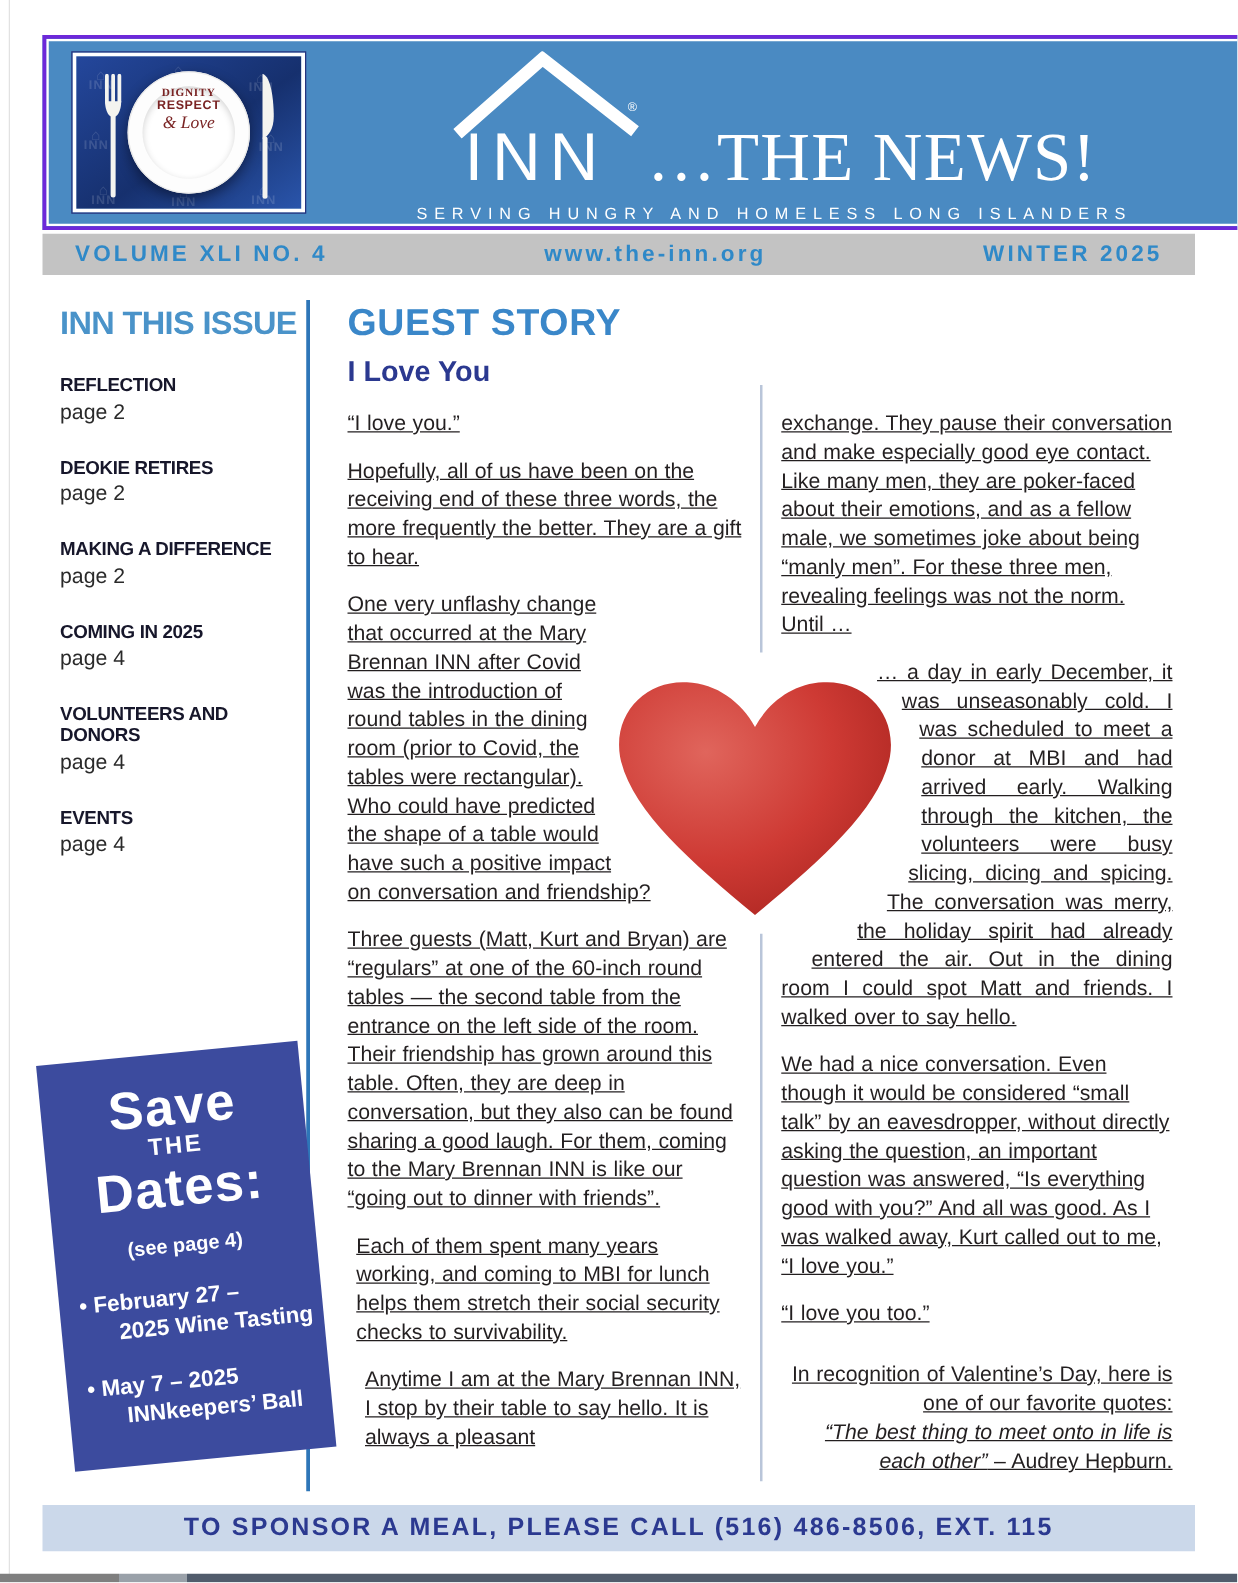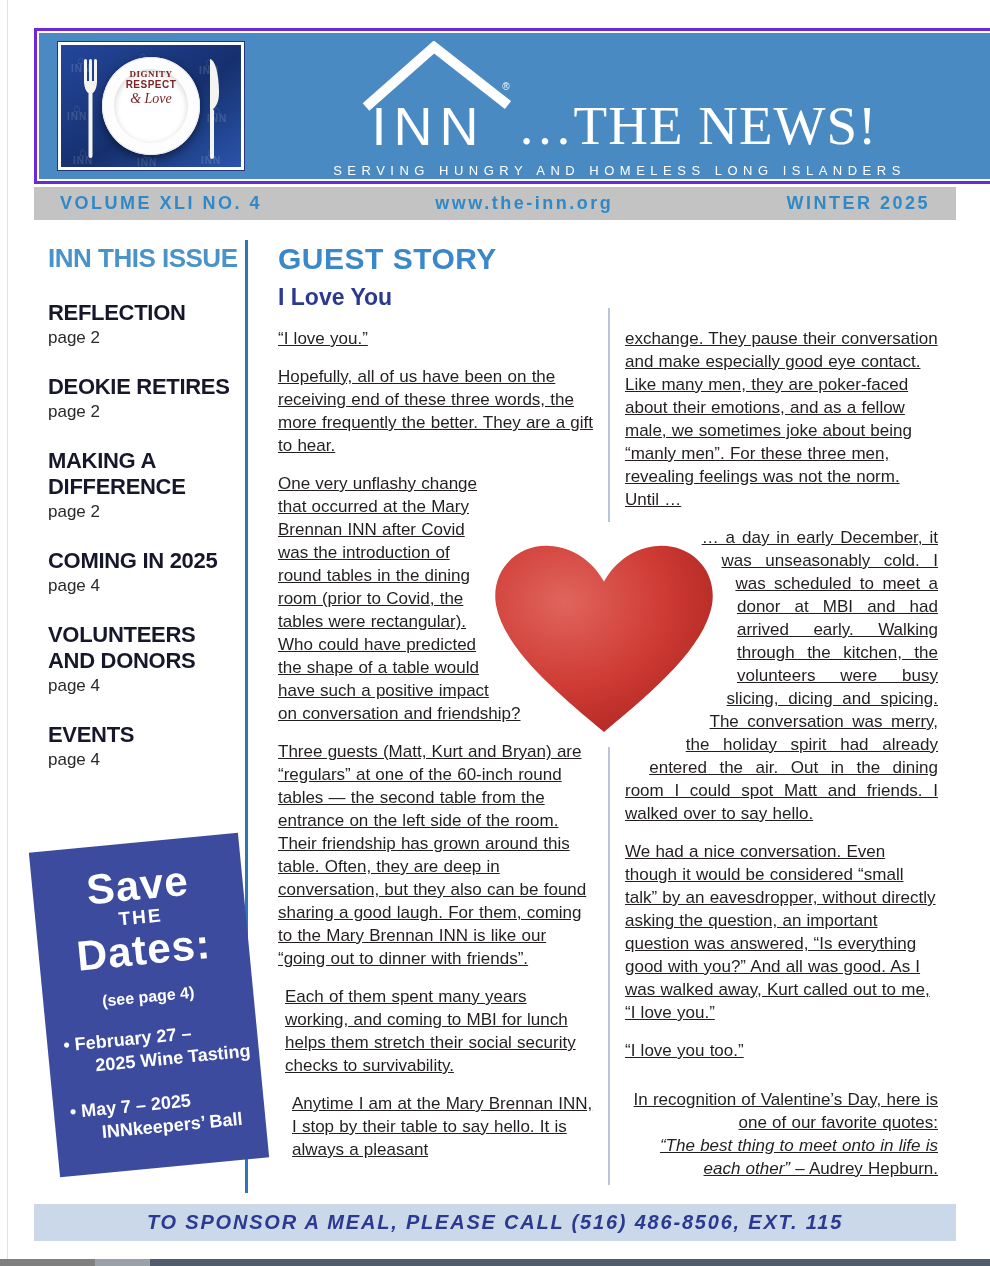--- a/index.html
+++ b/index.html
@@ -64,21 +64,21 @@
   .issue-bar {
     position: absolute; left: 34px; top: 187px; width: 922px; height: 33px;
     background: #c3c3c3; display: flex; align-items: center; justify-content: space-between;
     padding: 0 26px; font-weight: bold; font-size: 18px; letter-spacing: 2.5px; color: #2f89c8;
   }
 
   
   .sidebar { position: absolute; left: 48px; top: 243px; width: 195px; }
   .sidebar-heading { color: #4a93c9; font-size: 26px; font-weight: bold; letter-spacing: -0.5px; margin-bottom: 26px; }
   .toc-item { margin-bottom: 26px; }
-  .toc-title { color: #17172b; font-size: 22px; font-weight: bold; letter-spacing: -0.3px; line-height: 1.18; margin-top: 24px; }
+  .toc-title { color: #17172b; font-size: 15px; font-weight: bold; letter-spacing: -0.3px; line-height: 1.18; margin-top: 24px; }
   .toc-page { color: #2a2a2a; font-size: 17px; margin-top: 2px; }
 
   .sidebar-divider { position: absolute; left: 245px; top: 240px; width: 3px; height: 953px; background: #2e76b8; }
 
   
   .save-dates {
     position: absolute; left: 44px; top: 842px; width: 210px; height: 326px;
     background: #3c4b9e; transform: rotate(-5.5deg); transform-origin: 50% 50%;
     color: #fff; text-align: center; padding-top: 22px; z-index: 3;
   }
@@ -119,21 +119,21 @@
   .col-divider { position: absolute; left: 330px; width: 2px; background: #b9c5d9; }
   .col-divider.seg1 { top: 66px; height: 214px; }
   .col-divider.seg2 { top: 505px; height: 438px; }
 
   .heart { position: absolute; left: 480px; top: 534px; width: 248px; height: 206px; z-index: 2; }
 
   
   .footer-bar {
     position: absolute; left: 34px; top: 1204px; width: 922px; height: 37px;
     background: #cbd8ea; display: flex; align-items: center; justify-content: center;
-    color: #2b3990; font-weight: bold; font-size: 20px; letter-spacing: 1.8px; font-style: italic;
+    color: #2b3990; font-weight: bold; font-size: 20px; letter-spacing: 1.8px;
   }
   .bottom-strip {
     position: absolute; left: 0; top: 1259px; width: 990px; height: 7px;
     background: linear-gradient(to right, #7f7f7f 0 95px, #9aa1a9 95px 150px, #515c6c 150px 100%);
   }
 </style>
 </head>
 <body>
 
 <div class="page">

